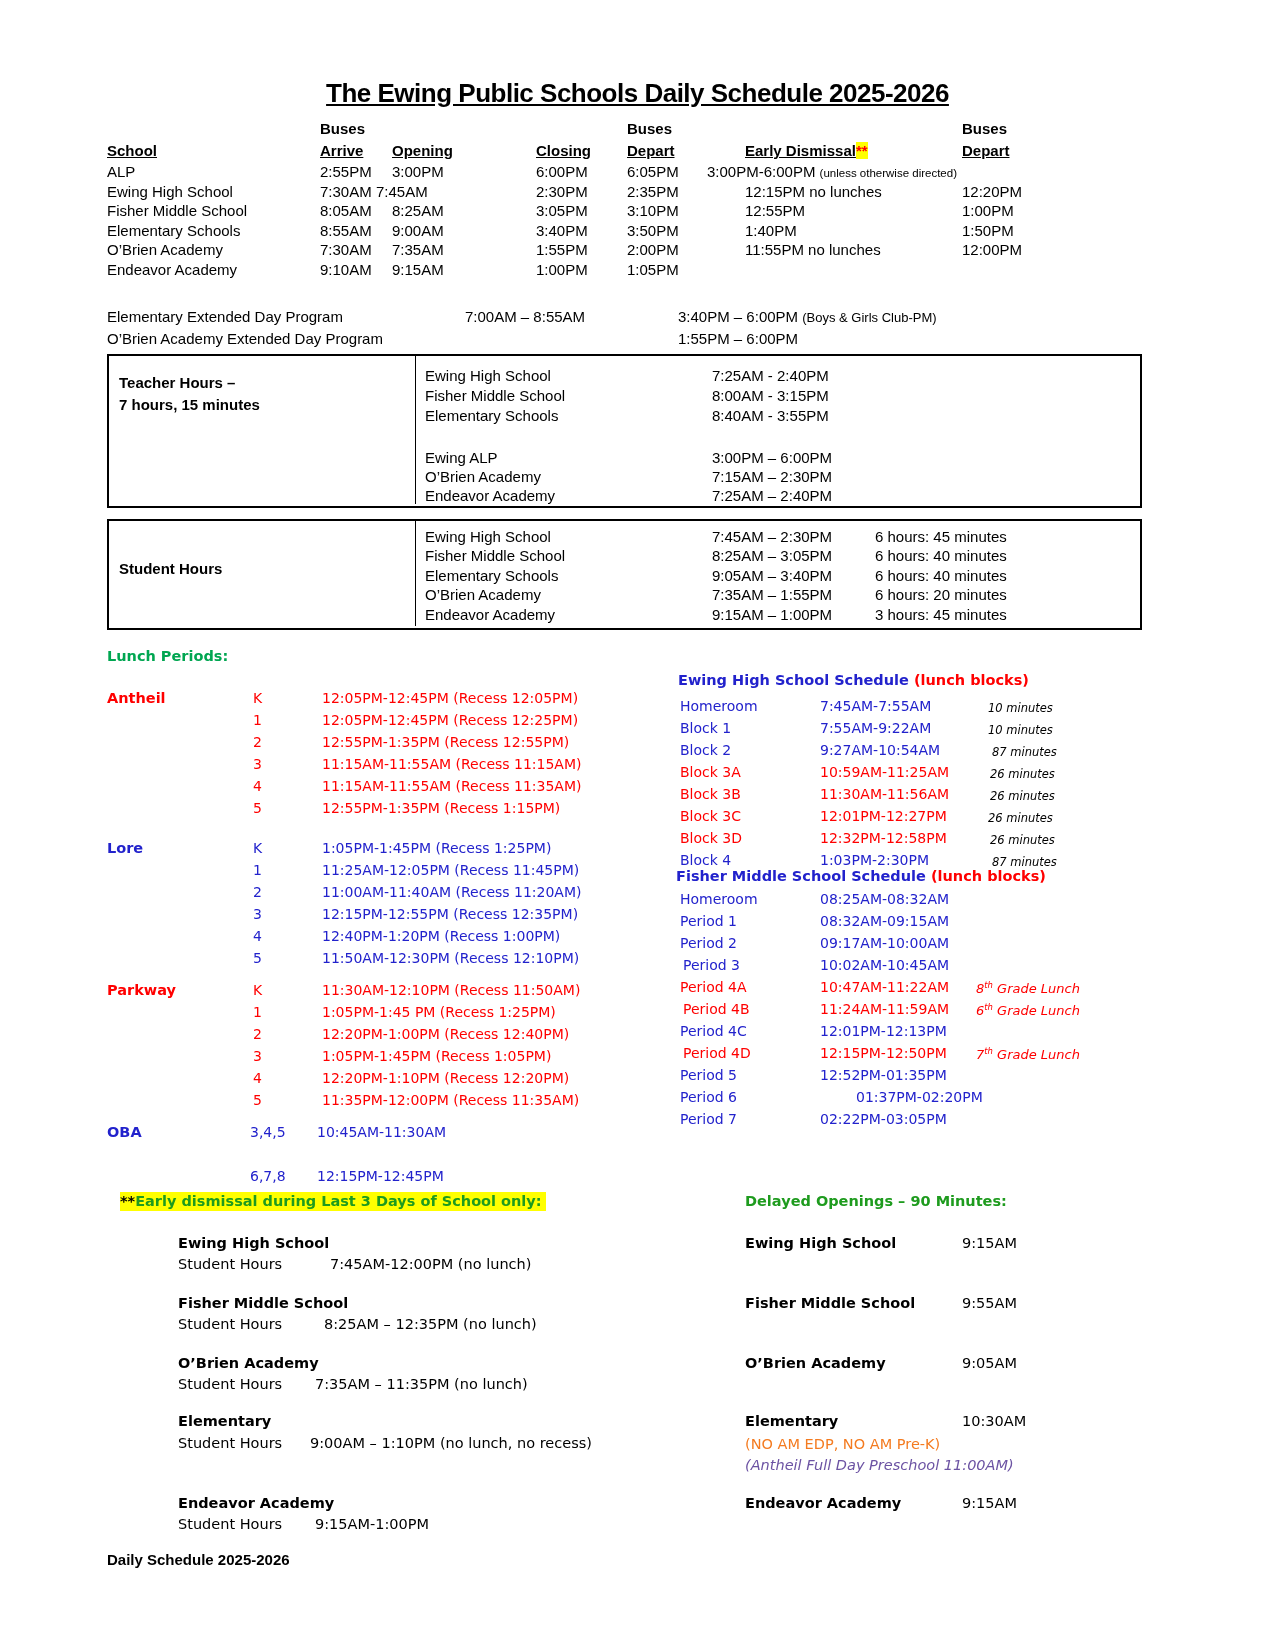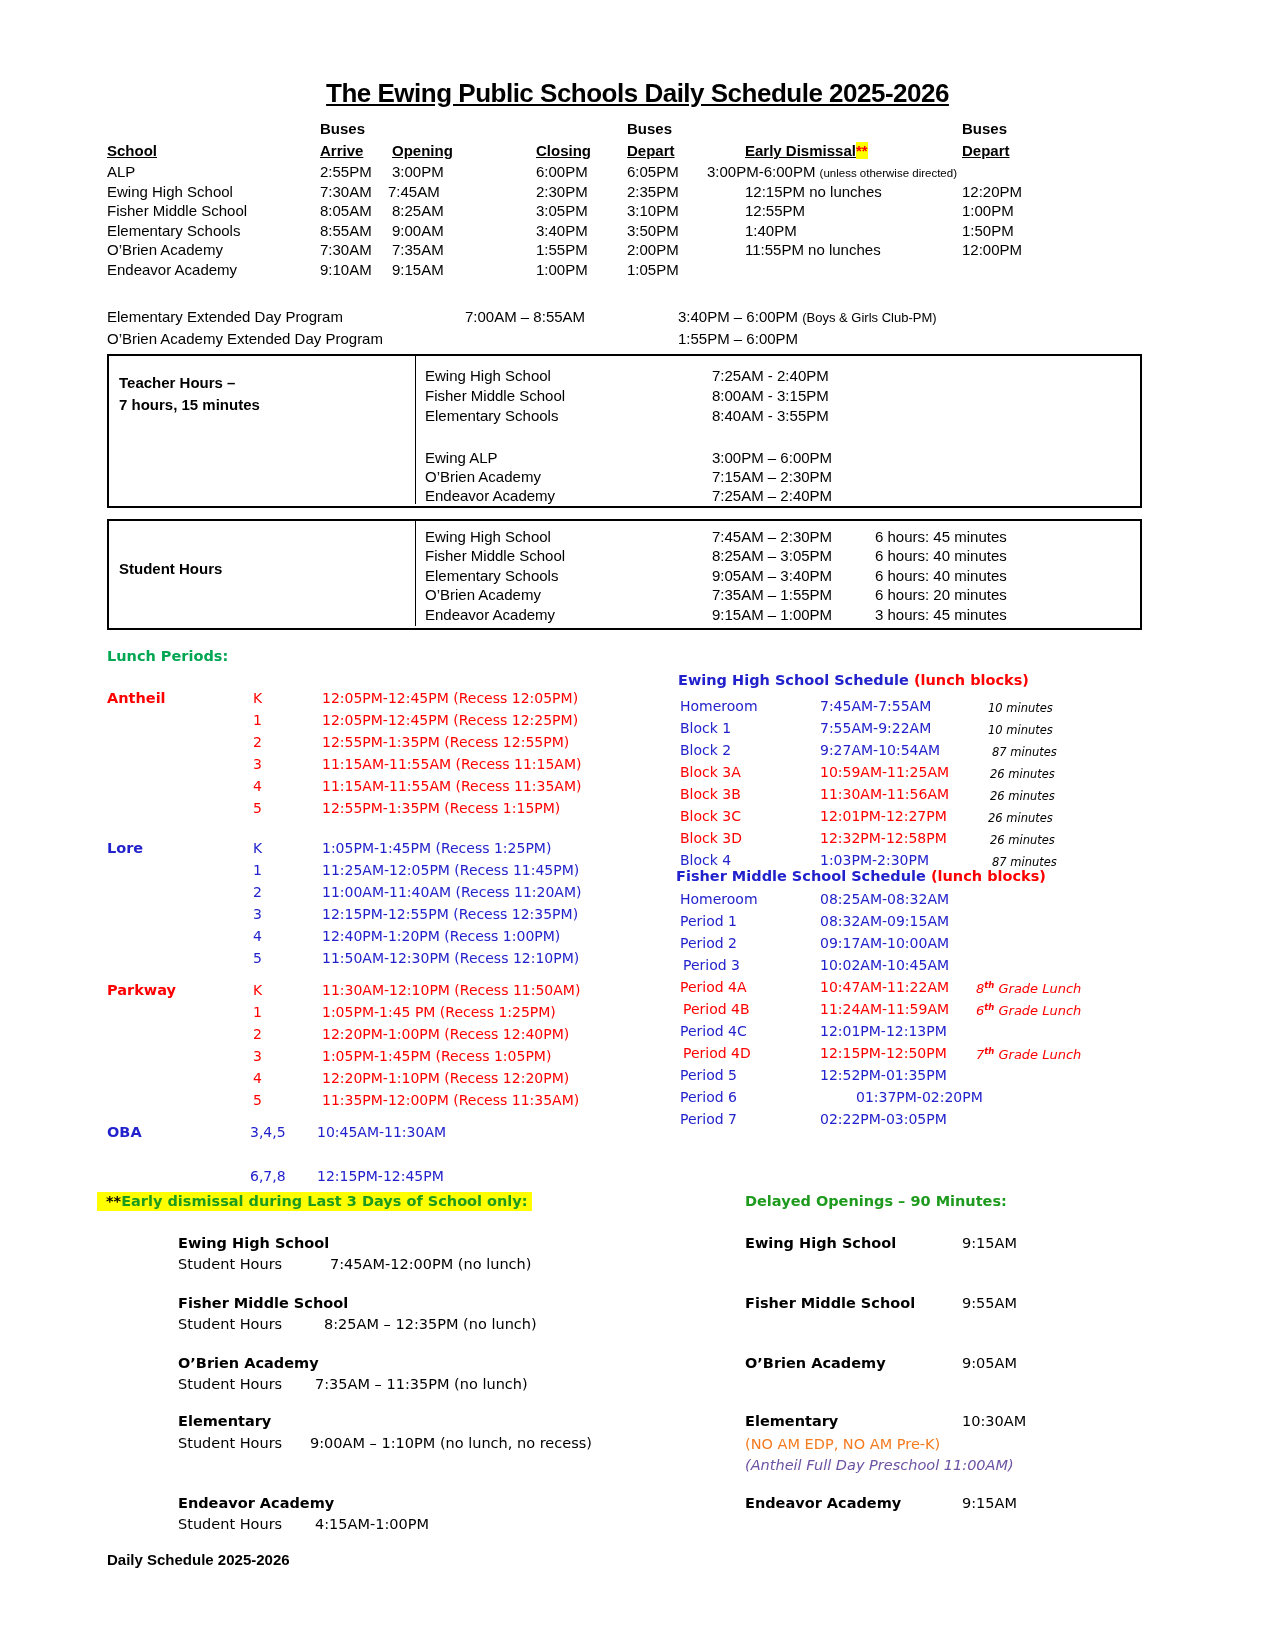--- a/index.html
+++ b/index.html
@@ -19,21 +19,21 @@
   .red{color:#ff0000;}
   .blue{color:#2222cc;text-align:right;}
   .green1{color:#00a651;}
   .green2{color:#1e9b1e;}
   .orange{color:#f47b20;}
   .purple{color:#6c53a3;}
   .hl{background:#ffff00;}
   .box{position:absolute;border:2px solid #000;}
   .vline{position:absolute;width:0;border-left:1.5px solid #000;}
   .mins{font-family:"DejaVu Sans",sans-serif;font-size:11.5px;font-style:italic;color:#000;}
-  sup{font-size:0.65em;font-weight:bold;}
+  sup{font-size:0.65em;}
 </style>
 </head>
 <body>
 
 <div class="page">
 
   <div class="title">The Ewing Public Schools Daily Schedule 2025-2026</div>
 
   <div class="row b" style="top:120px">
     <span class="c" style="left:320px">Buses</span>
@@ -54,21 +54,21 @@
     <span class="c" style="left:107px">ALP</span>
     <span class="c" style="left:320px">2:55PM</span>
     <span class="c" style="left:392px">3:00PM</span>
     <span class="c" style="left:536px">6:00PM</span>
     <span class="c" style="left:627px">6:05PM</span>
     <span class="c" style="left:707px"><span>3:00PM-6:00PM</span> <span class="small">(unless otherwise directed)</span></span>
   </div>
   <div class="row" style="top:183px">
     <span class="c" style="left:107px">Ewing High School</span>
     <span class="c" style="left:320px">7:30AM</span>
-    <span class="c" style="left:388px">7:45AM</span>
+    <span class="c" style="left:376px">7:45AM</span>
     <span class="c" style="left:536px">2:30PM</span>
     <span class="c" style="left:627px">2:35PM</span>
     <span class="c" style="left:745px">12:15PM no lunches</span>
     <span class="c" style="left:962px">12:20PM</span>
   </div>
   <div class="row" style="top:202px">
     <span class="c" style="left:107px">Fisher Middle School</span>
     <span class="c" style="left:320px">8:05AM</span>
     <span class="c" style="left:392px">8:25AM</span>
     <span class="c" style="left:536px">3:05PM</span>
@@ -357,21 +357,21 @@
   <div class="row wide blue" style="top:1089px">
     <span class="c" style="left:680px">Period 6</span>
     <span class="c" style="left:856px">01:37PM-02:20PM</span>
   </div>
   <div class="row wide blue" style="top:1111px">
     <span class="c" style="left:680px">Period 7</span>
     <span class="c" style="left:820px">02:22PM-03:05PM</span>
   </div>
 
   <div class="row" style="top:1192px;height:24px">
-    <span class="c hl wide15 b" style="left:97px;padding:1px 4px 2px 9px"><span>**</span><span class="green2">Early dismissal during Last 3 Days of School only:</span></span>
+    <span class="c hl wide15 b" style="left:120px;padding:1px 4px 2px 0"><span>**</span><span class="green2">Early dismissal during Last 3 Days of School only:</span></span>
   </div>
 
   <div class="row" style="top:1235px">
     <span class="c b wide15" style="left:178px">Ewing High School</span>
   </div>
   <div class="row wide15" style="top:1256px">
     <span class="c" style="left:178px">Student Hours</span>
     <span class="c" style="left:330px">7:45AM-12:00PM (no lunch)</span>
   </div>
 
@@ -397,21 +397,21 @@
   <div class="row wide15" style="top:1435px">
     <span class="c" style="left:178px">Student Hours</span>
     <span class="c" style="left:310px">9:00AM – 1:10PM (no lunch, no recess)</span>
   </div>
 
   <div class="row" style="top:1495px">
     <span class="c b wide15" style="left:178px">Endeavor Academy</span>
   </div>
   <div class="row wide15" style="top:1516px">
     <span class="c" style="left:178px">Student Hours</span>
-    <span class="c" style="left:315px">4:15AM-1:00PM</span>
+    <span class="c" style="left:315px">9:15AM-1:00PM</span>
   </div>
 
   <div class="row" style="top:1193px">
     <span class="c b green2 wide15" style="left:745px">Delayed Openings – 90 Minutes:</span>
   </div>
   <div class="row" style="top:1235px">
     <span class="c b wide15" style="left:745px">Ewing High School</span>
     <span class="c wide15" style="left:962px">9:15AM</span>
   </div>
   <div class="row" style="top:1295px">

